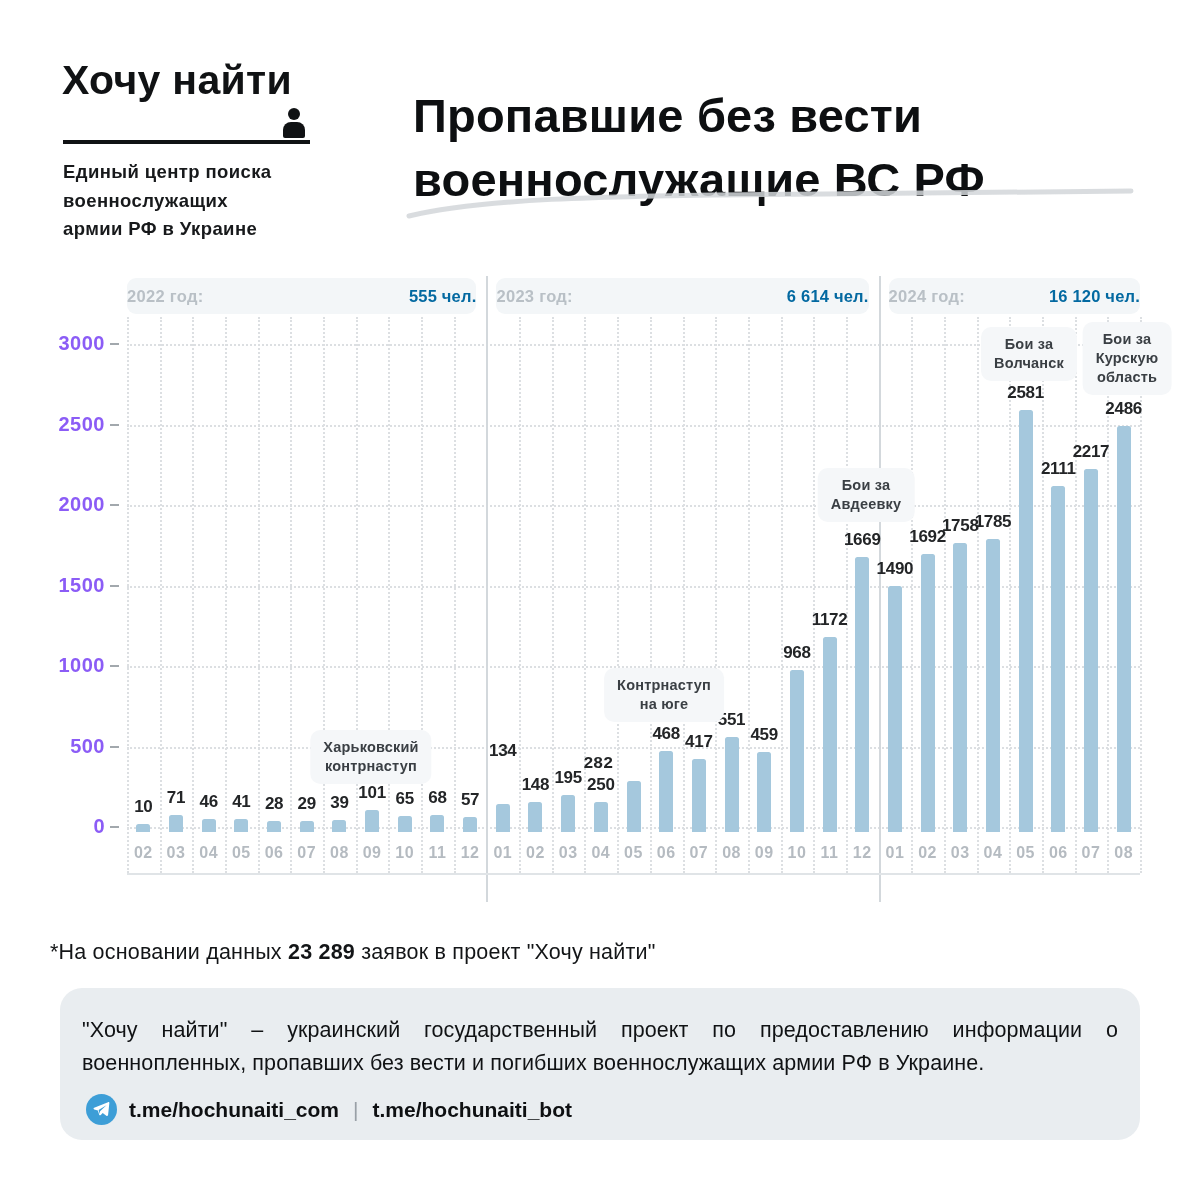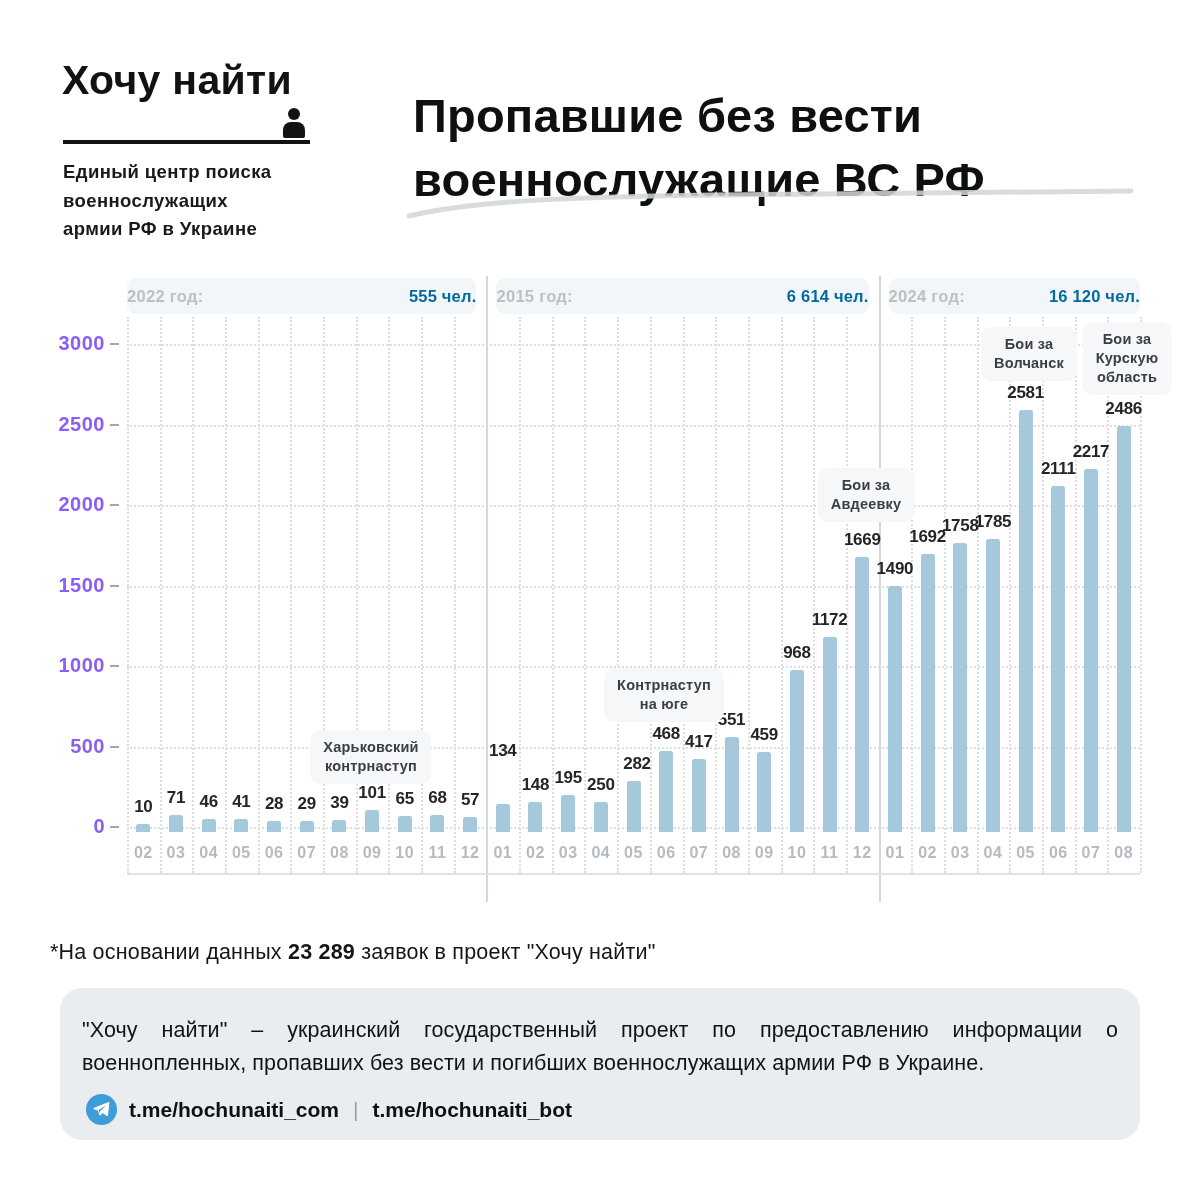--- a/index.html
+++ b/index.html
@@ -150,37 +150,37 @@
     <div class="bar" style="left: 397.758px; top: 815.535px; width: 14px; height: 16.465px; background: rgb(165, 200, 221);"></div>
     <div class="vallbl" style="left: 369.758px; top: 788.535px; width: 70px;">65</div>
     <div class="xlbl" style="left: 388.419px; top: 844px; width: 32.6774px;">10</div>
     <div class="bar" style="left: 430.435px; top: 815.052px; width: 14px; height: 16.948px; background: rgb(165, 200, 221);"></div>
     <div class="vallbl" style="left: 402.435px; top: 788.052px; width: 70px;">68</div>
     <div class="xlbl" style="left: 421.097px; top: 844px; width: 32.6774px;">11</div>
     <div class="bar" style="left: 463.113px; top: 816.823px; width: 14px; height: 15.177px; background: rgb(165, 200, 221);"></div>
     <div class="vallbl" style="left: 435.113px; top: 789.823px; width: 70px;">57</div>
     <div class="xlbl" style="left: 453.774px; top: 844px; width: 32.6774px;">12</div>
     <div class="hdrbox" style="left: 496.452px; top: 278px; width: 372.129px; height: 36px;">
-      <span class="hdr-year">2015 год:</span>
+      <span class="hdr-year">2023 год:</span>
       <span class="hdr-total">6 614 чел.</span>
     </div>
     <div class="bar" style="left: 495.79px; top: 804.426px; width: 14px; height: 27.574px; background: rgb(165, 200, 221);"></div>
     <div class="vallbl" style="left: 467.79px; top: 741px; width: 70px;">134</div>
     <div class="xlbl" style="left: 486.452px; top: 844px; width: 32.6774px;">01</div>
     <div class="bar" style="left: 528.468px; top: 802.172px; width: 14px; height: 29.828px; background: rgb(165, 200, 221);"></div>
     <div class="vallbl" style="left: 500.468px; top: 775.172px; width: 70px;">148</div>
     <div class="xlbl" style="left: 519.129px; top: 844px; width: 32.6774px;">02</div>
     <div class="bar" style="left: 561.145px; top: 794.605px; width: 14px; height: 37.395px; background: rgb(165, 200, 221);"></div>
     <div class="vallbl" style="left: 533.145px; top: 767.605px; width: 70px;">195</div>
     <div class="xlbl" style="left: 551.806px; top: 844px; width: 32.6774px;">03</div>
     <div class="bar" style="left: 593.823px; top: 801.689px; width: 14px; height: 30.311px; background: rgb(165, 200, 221);"></div>
     <div class="vallbl" style="left: 565.823px; top: 774.689px; width: 70px;">250</div>
     <div class="xlbl" style="left: 584.484px; top: 844px; width: 32.6774px;">04</div>
     <div class="bar" style="left: 626.5px; top: 780.598px; width: 14px; height: 51.402px; background: rgb(165, 200, 221);"></div>
-    <div class="vallbl" style="left: 602px; top: 753.598px; width: 70px;">282</div>
+    <div class="vallbl" style="left: 563px; top: 753.598px; width: 70px; font-family: Liberation Mono, monospace;">282</div>
     <div class="xlbl" style="left: 617.161px; top: 844px; width: 32.6774px;">05</div>
     <div class="bar" style="left: 659.177px; top: 750.652px; width: 14px; height: 81.348px; background: rgb(165, 200, 221);"></div>
     <div class="vallbl" style="left: 631.177px; top: 723.652px; width: 70px;">468</div>
     <div class="xlbl" style="left: 649.839px; top: 844px; width: 32.6774px;">06</div>
     <div class="bar" style="left: 691.855px; top: 758.863px; width: 14px; height: 73.137px; background: rgb(165, 200, 221);"></div>
     <div class="vallbl" style="left: 663.855px; top: 731.863px; width: 70px;">417</div>
     <div class="xlbl" style="left: 682.516px; top: 844px; width: 32.6774px;">07</div>
     <div class="bar" style="left: 724.532px; top: 737.289px; width: 14px; height: 94.711px; background: rgb(165, 200, 221);"></div>
     <div class="vallbl" style="left: 696.532px; top: 710.289px; width: 70px;">551</div>
     <div class="xlbl" style="left: 715.194px; top: 844px; width: 32.6774px;">08</div>

